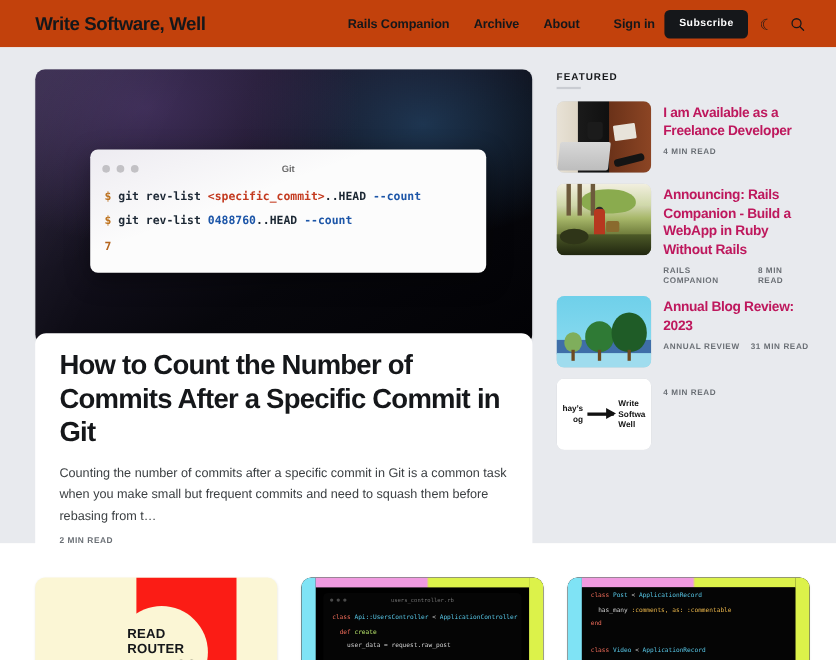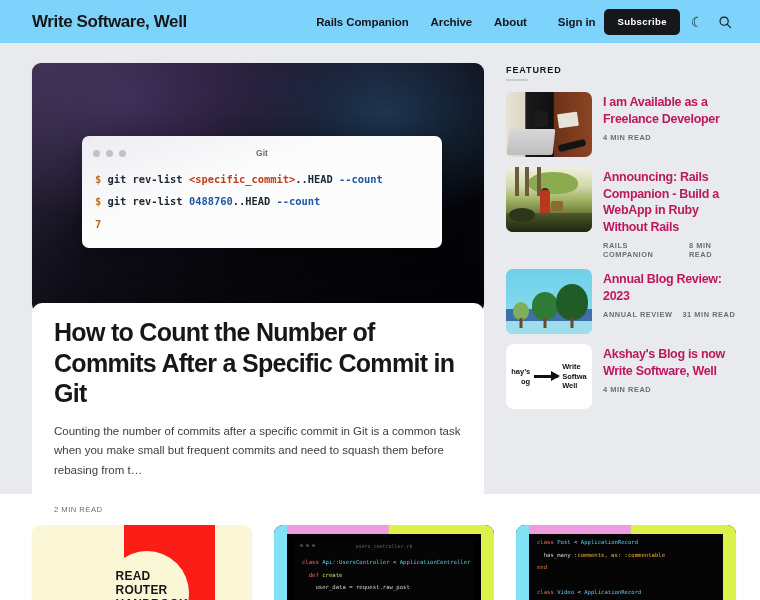--- a/index.html
+++ b/index.html
@@ -7,21 +7,21 @@
     width: 760px; height: 600px;
     overflow: hidden;
     background: #ffffff;
     font-family: "Liberation Sans", sans-serif;
     -webkit-font-smoothing: antialiased;
   }
 
   
   .site-header {
     height: 43px;
-    background: #7dd3fc;
+    background: #c2410c;
     display: flex;
     align-items: center;
     padding: 0 24px 0 32px;
   }
   .brand {
     font-size: 17px;
     font-weight: 800;
     letter-spacing: -0.4px;
     color: #15171a;
     white-space: nowrap;
@@ -167,23 +167,23 @@
     color: #15171a;
   }
   .feature-excerpt {
     margin-top: 13px;
     font-size: 11.5px;
     line-height: 1.72;
     color: #3c4043;
     max-width: 410px;
   }
   .feature-meta {
-    margin-top: 24px;
+    margin-top: 6px;
     font-size: 7.6px;
-    font-weight: 400;
+    font-weight: 700;
     letter-spacing: 0.5px;
     color: #6a6f75;
     text-transform: uppercase;
   }
 
   
   .featured-col { flex: 1 1 auto; min-width: 0; padding-top: 2px; }
   .featured-heading {
     font-size: 9px;
     font-weight: 800;
@@ -476,21 +476,20 @@
 
       <div class="featured-item">
         <div class="thumb">
           <div class="tn-logo">
             <div class="lw">hay’s<br>og</div>
             <div class="arrow"></div>
             <div class="lw2">Write<br>Softwa<br>Well</div>
           </div>
         </div>
         <div class="fi-text">
-          <div class="fi-title">Akshay's Blog is now Write Software, Well</div>
           <div class="fi-meta">
             <span>4 MIN READ</span>
           </div>
         </div>
       </div>
     </aside>
   </div>
 </section>
 
 <section class="bottom-strip">

